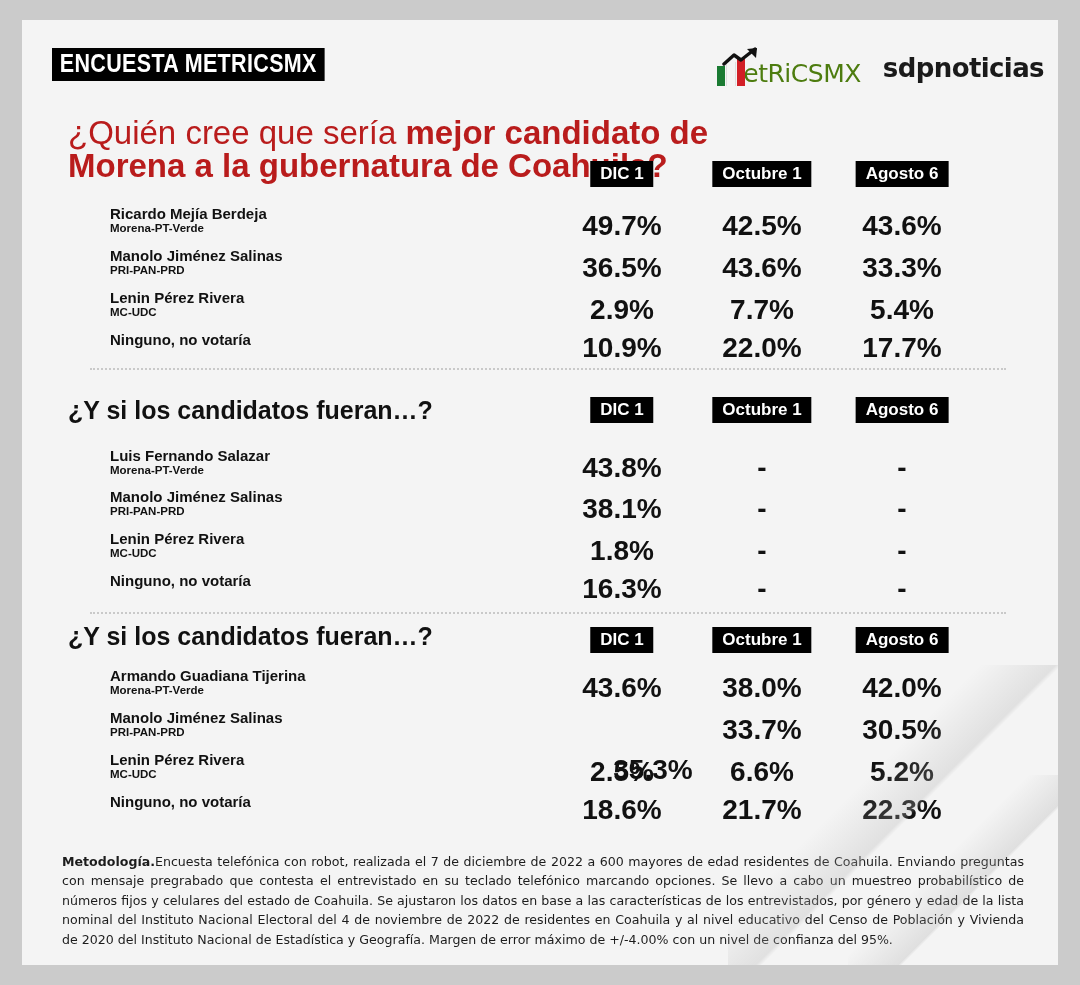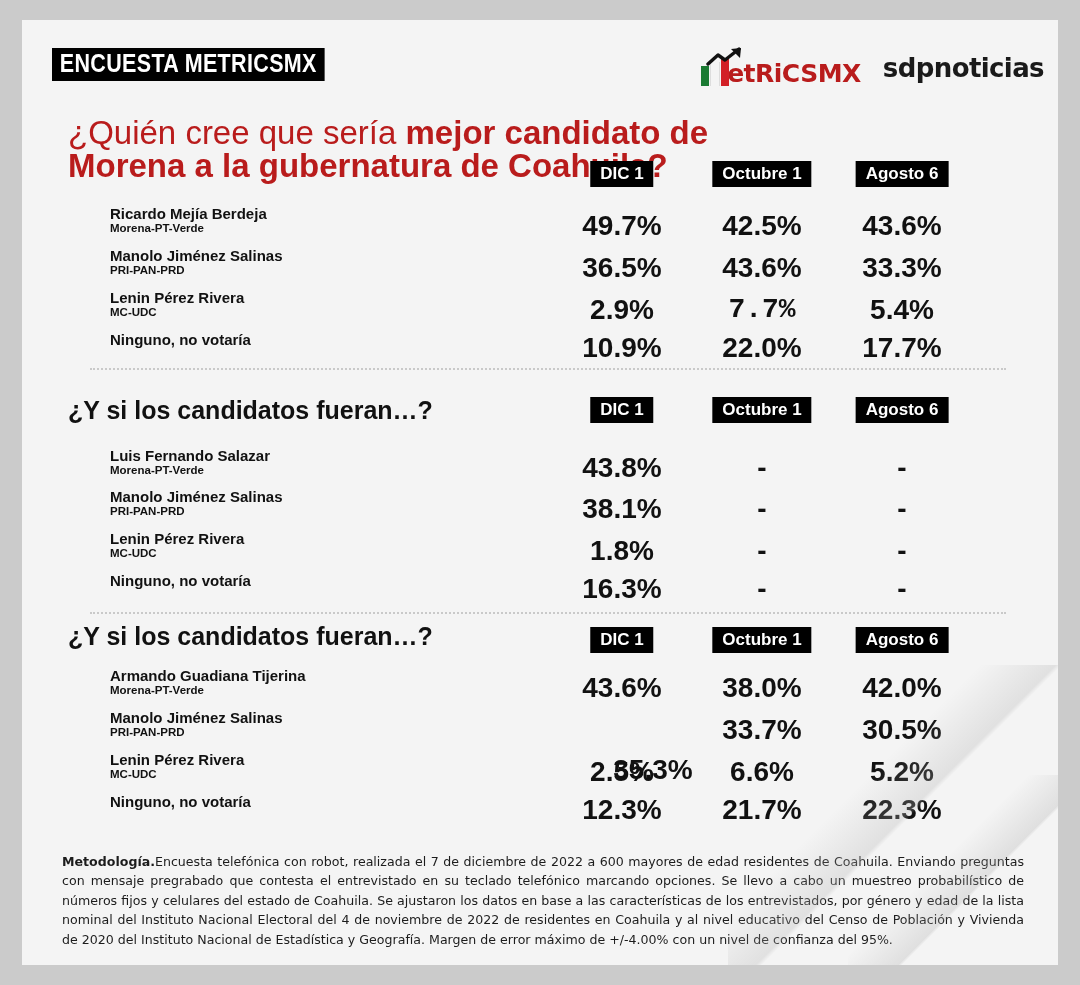--- a/index.html
+++ b/index.html
@@ -39,21 +39,21 @@
   }
   .logos{position:absolute;right:14px;top:30px;display:flex;align-items:center;gap:22px;}
   .metricsmx{display:flex;align-items:flex-end;position:relative;height:36px;}
   .mbars{display:flex;align-items:flex-end;gap:1px;height:24px;position:relative;}
   .mbars .b{width:8px;}
   .mbars .g{height:20px;background:#1a7a32;}
   .mbars .w{height:24px;background:#f4f4f4;border-left:1px solid #ddd;border-right:1px solid #ddd;}
   .mbars .r{height:27px;background:#d21f26;}
   .arrowsvg{position:absolute;left:5px;top:-15px;}
   .mxword{
-    font-family:"DejaVu Sans",sans-serif;font-weight:bold;font-size:25px;color:#b91c1c;
+    font-family:"DejaVu Sans",sans-serif;font-weight:normal;font-size:25px;color:#4d7c0f;
     letter-spacing:-.5px;margin-left:-2px;line-height:.95;
   }
   .sdp{
     font-family:"DejaVu Sans",sans-serif;font-weight:bold;font-size:26px;color:#1a1a1a;
     letter-spacing:-.6px;
   }
 
   
   .q-main{
     position:absolute;left:46px;top:96px;width:700px;
@@ -145,21 +145,21 @@
           <div class="pt">PRI-PAN-PRD</div>
         </div>
         <div class="val" style="top: 234px; left: 600px; transform: translateX(-50%);">36.5%</div>
         <div class="val" style="top: 234px; left: 740px; transform: translateX(-50%);">43.6%</div>
         <div class="val" style="top: 234px; left: 880px; transform: translateX(-50%);">33.3%</div>
         <div class="row" style="top: 270px;">
           <div class="nm">Lenin Pérez Rivera</div>
           <div class="pt">MC-UDC</div>
         </div>
         <div class="val" style="top: 276px; left: 600px; transform: translateX(-50%);">2.9%</div>
-        <div class="val" style="top: 276px; left: 740px; transform: translateX(-50%); font-family: Liberation Mono, monospace;">7.7%</div>
+        <div class="val" style="top: 276px; left: 740px; transform: translateX(-50%);">7.7%</div>
         <div class="val" style="top: 276px; left: 880px; transform: translateX(-50%);">5.4%</div>
         <div class="row" style="top: 312px;">
           <div class="nm">Ninguno, no votaría</div>
         </div>
         <div class="val" style="top: 314px; left: 600px; transform: translateX(-50%);">10.9%</div>
         <div class="val" style="top: 314px; left: 740px; transform: translateX(-50%);">22.0%</div>
         <div class="val" style="top: 314px; left: 880px; transform: translateX(-50%);">17.7%</div>
         <div class="sep" style="top: 348px;"></div>
         <div class="q-alt" style="top: 378px;">¿Y si los candidatos fueran…?</div>
         <div class="badge" style="top: 377px; left: 600px; transform: translateX(-50%);">DIC 1</div>
@@ -214,21 +214,21 @@
         <div class="row" style="top: 732px;">
           <div class="nm">Lenin Pérez Rivera</div>
           <div class="pt">MC-UDC</div>
         </div>
         <div class="val" style="top: 738px; left: 600px; transform: translateX(-50%);">2.5%</div>
         <div class="val" style="top: 738px; left: 740px; transform: translateX(-50%);">6.6%</div>
         <div class="val" style="top: 738px; left: 880px; transform: translateX(-50%);">5.2%</div>
         <div class="row" style="top: 774px;">
           <div class="nm">Ninguno, no votaría</div>
         </div>
-        <div class="val" style="top: 776px; left: 600px; transform: translateX(-50%);">12.3%</div>
+        <div class="val" style="top: 776px; left: 600px; transform: translateX(-50%);">18.6%</div>
         <div class="val" style="top: 776px; left: 740px; transform: translateX(-50%);">21.7%</div>
         <div class="val" style="top: 776px; left: 880px; transform: translateX(-50%);">22.3%</div>
       </div>
 
     <div class="foot">
       <b>Metodología.</b><span>Encuesta telefónica con robot, realizada el 7 de diciembre de 2022 a 600 mayores de edad residentes de Coahuila. Enviando preguntas con mensaje pregrabado que contesta el entrevistado en su teclado telefónico marcando opciones. Se llevo a cabo un muestreo probabilístico de números fijos y celulares del estado de Coahuila. Se ajustaron los datos en base a las características de los entrevistados, por género y edad de la lista nominal del Instituto Nacional Electoral del 4 de noviembre de 2022 de residentes en Coahuila y al nivel educativo del Censo de Población y Vivienda de 2020 del Instituto Nacional de Estadística y Geografía. Margen de error máximo de +/-4.00% con un nivel de confianza del 95%.</span>
     </div>
 
     <div class="sheen"></div>
     <div class="sheen2"></div>

